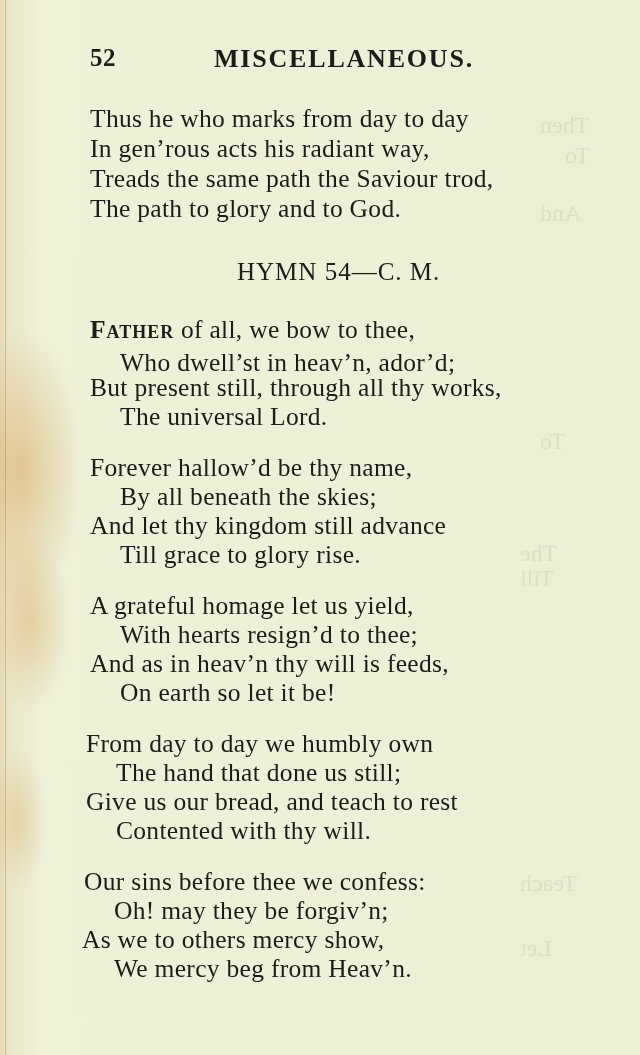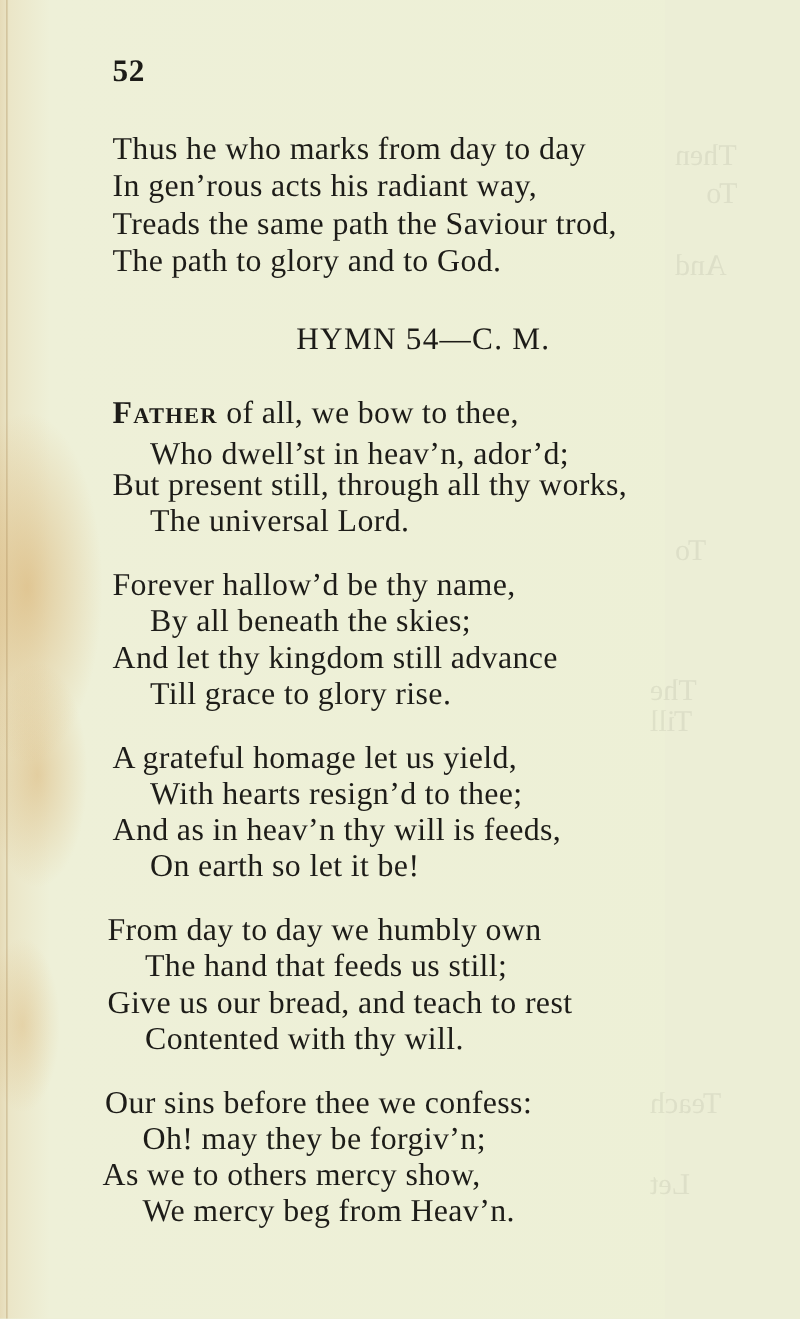--- a/index.html
+++ b/index.html
@@ -96,20 +96,21 @@
   <div class="bleed" style="left:565px;top:142px;">To</div>
   <div class="bleed" style="left:540px;top:200px;">And</div>
   <div class="bleed" style="left:540px;top:428px;">To</div>
   <div class="bleed" style="left:520px;top:540px;">The</div>
   <div class="bleed" style="left:520px;top:565px;">Till</div>
   <div class="bleed" style="left:520px;top:870px;">Teach</div>
   <div class="bleed" style="left:520px;top:935px;">Let</div>
 
   <div class="header">
     <span class="page-number">52</span>
+    <span class="running-title">MISCELLANEOUS.</span>
   </div>
 
   <div>
     <div class="line flush" style="top:104px;">Thus he who marks from day to day</div>
     <div class="line flush" style="top:134px;">In gen’rous acts his radiant way,</div>
     <div class="line flush" style="top:164px;">Treads the same path the Saviour trod,</div>
     <div class="line flush" style="top:194px;">The path to glory and to God.</div>
   </div>
 
   <div class="hymn-title">HYMN 54—C. M.</div>
@@ -130,21 +131,21 @@
 
   <div>
     <div class="line flush" style="top:591px;">A grateful homage let us yield,</div>
     <div class="line indent" style="top:620px;">With hearts resign’d to thee;</div>
     <div class="line flush" style="top:649px;">And as in heav’n thy will is feeds,</div>
     <div class="line indent" style="top:678px;">On earth so let it be!</div>
   </div>
 
   <div>
     <div class="line flush" style="top:729px;left:86px;">From day to day we humbly own</div>
-    <div class="line indent" style="top:758px;left:116px;">The hand that feeds us still;</div>
+    <div class="line indent" style="top:758px;left:116px;">The hand that done us still;</div>
     <div class="line flush" style="top:787px;left:86px;">Give us our bread, and teach to rest</div>
     <div class="line indent" style="top:816px;left:116px;">Contented with thy will.</div>
   </div>
 
   <div>
     <div class="line flush" style="top:867px;left:84px;">Our sins before thee we confess:</div>
     <div class="line indent" style="top:896px;left:114px;text-align:right;">Oh! may they be forgiv’n;</div>
     <div class="line flush" style="top:925px;left:82px;">As we to others mercy show,</div>
     <div class="line indent" style="top:954px;left:114px;">We mercy beg from Heav’n.</div>
   </div>

